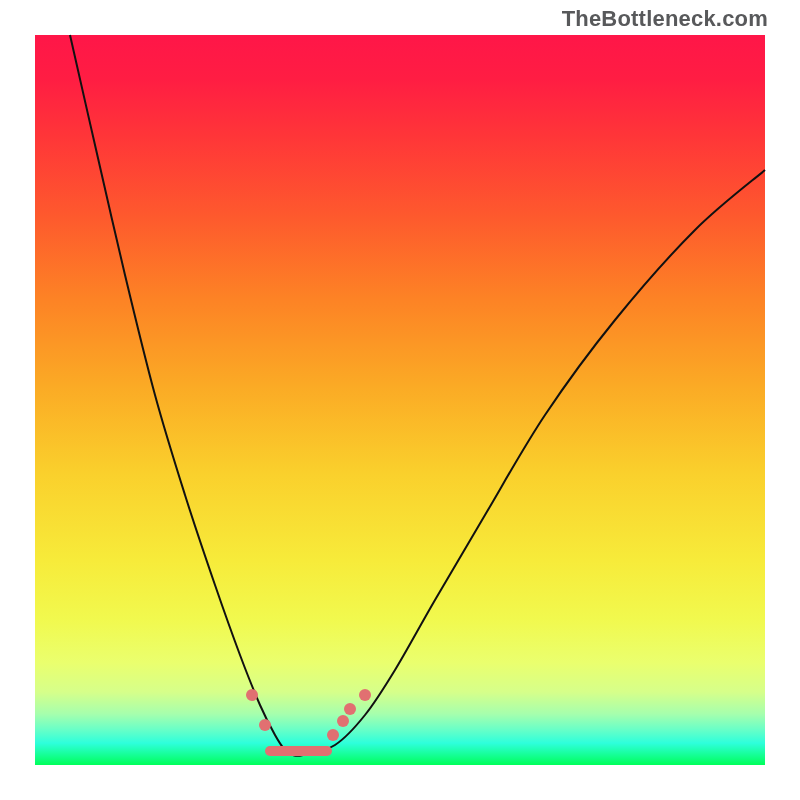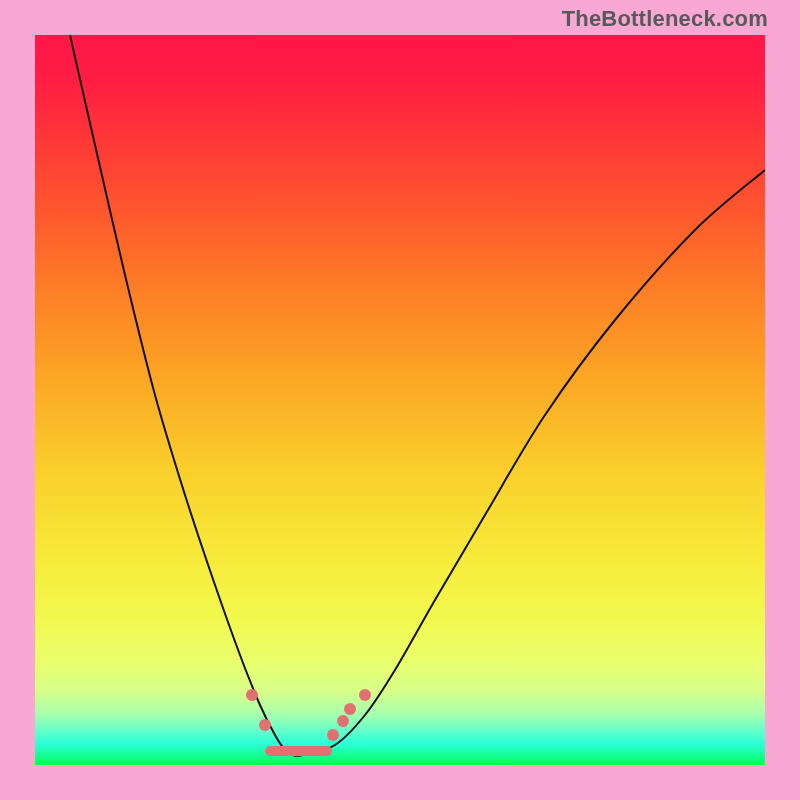--- a/index.html
+++ b/index.html
@@ -7,21 +7,21 @@
     padding: 0;
     width: 800px;
     height: 800px;
     background: #000000;
     overflow: hidden;
   }
   .container {
     position: relative;
     width: 800px;
     height: 800px;
-    background: #f9a8d4;
+    background: #ffffff;
   }
   .plot-area {
     position: absolute;
     left: 35px;
     top: 35px;
     width: 730px;
     height: 730px;
     
     background: linear-gradient(
       to bottom,

